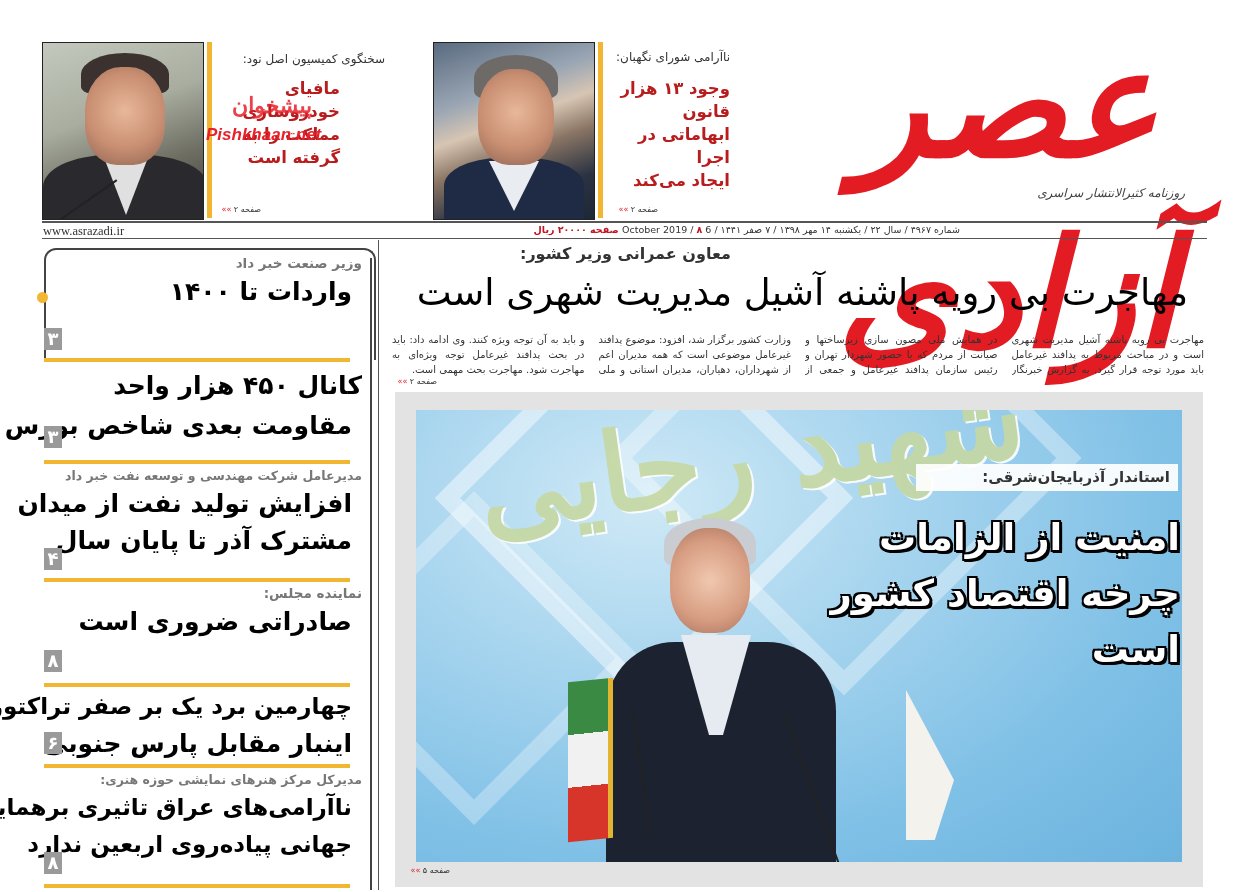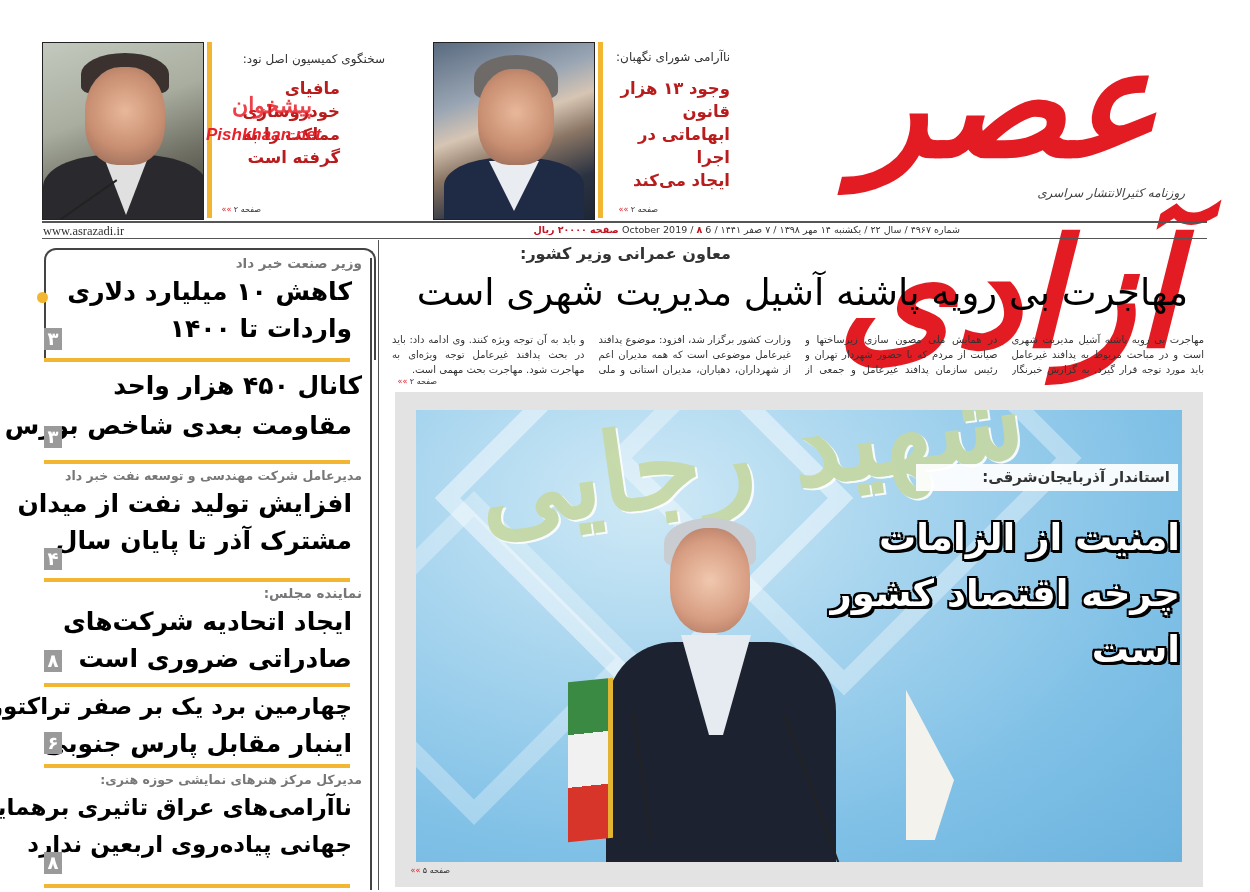--- a/index.html
+++ b/index.html
@@ -157,21 +157,20 @@
 <div class="abs pageref photo-ref" style="width:45px;">
   <span>صفحه ۵</span> <span class="arr">»»</span>
 </div>
 
 <div class="abs side-frame"></div>
 <div class="abs side-rightline"></div>
 <div class="abs dot"></div>
 
 <div class="side-item" style="top:254px;">
   <div class="side-kicker">وزیر صنعت خبر داد</div>
-  <div class="side-head" style="margin-right:10px;">کاهش ۱۰ میلیارد دلاری</div>
   <div class="side-head" style="margin-right:10px;">واردات تا ۱۴۰۰</div>
 </div>
 <div class="pgnum" style="top:328px;">۳</div>
 <div class="sep" style="top:358px;"></div>
 
 <div class="side-item" style="top:366px;">
   <div class="side-head" style="line-height:40px;">کانال ۴۵۰ هزار واحد</div>
   <div class="side-head" style="margin-right:10px;line-height:40px;">مقاومت بعدی شاخص بورس</div>
 </div>
 <div class="pgnum" style="top:426px;">۳</div>
@@ -180,21 +179,20 @@
 <div class="side-item" style="top:466px;">
   <div class="side-kicker" style="font-size:12.5px;">مدیرعامل شرکت مهندسی و توسعه نفت خبر داد</div>
   <div class="side-head" style="margin-right:10px;">افزایش تولید نفت از میدان</div>
   <div class="side-head" style="margin-right:10px;">مشترک آذر تا پایان سال</div>
 </div>
 <div class="pgnum" style="top:548px;">۴</div>
 <div class="sep" style="top:578px;"></div>
 
 <div class="side-item" style="top:584px;">
   <div class="side-kicker">نماینده مجلس:</div>
-  <div class="side-head" style="margin-right:10px;">ایجاد اتحادیه شرکت‌های</div>
   <div class="side-head" style="margin-right:10px;">صادراتی ضروری است</div>
 </div>
 <div class="pgnum" style="top:650px;">۸</div>
 <div class="sep" style="top:683px;"></div>
 
 <div class="side-item" style="top:688px;">
   <div class="side-head" style="margin-right:10px;font-size:23px;">چهارمین برد یک بر صفر تراکتور</div>
   <div class="side-head" style="margin-right:10px;">اینبار مقابل پارس جنوبی</div>
 </div>
 <div class="pgnum" style="top:732px;">۶</div>

